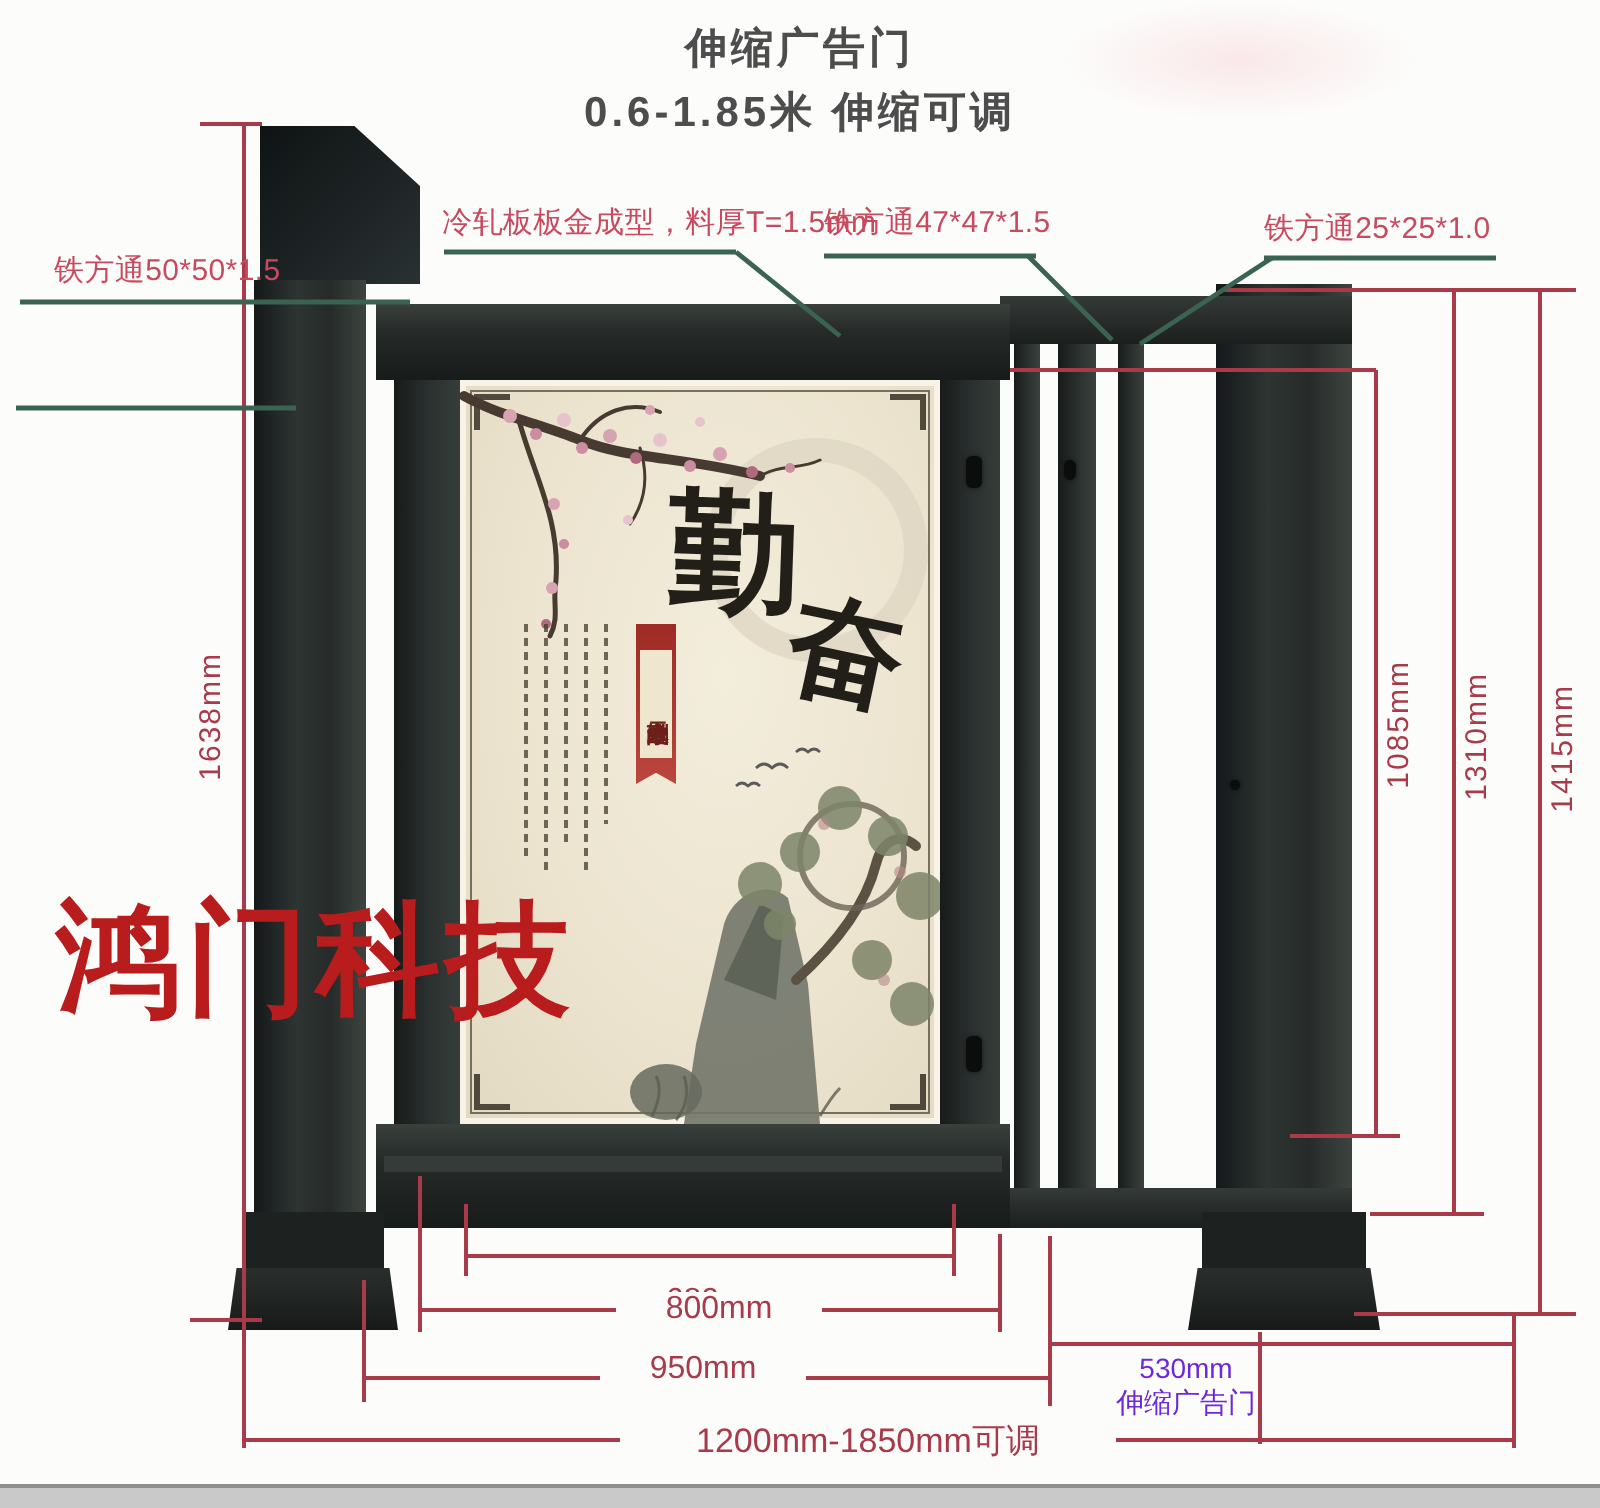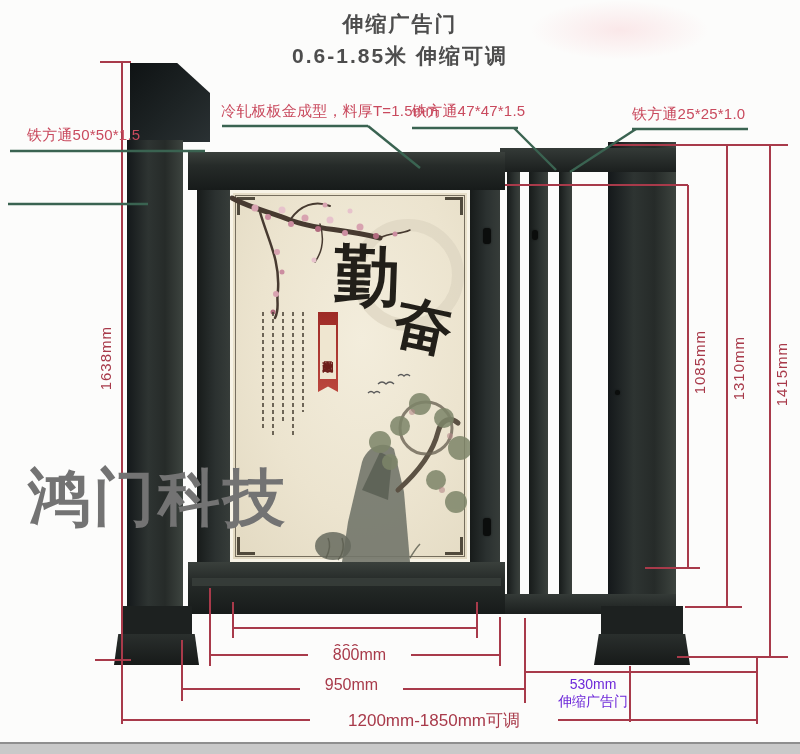--- a/index.html
+++ b/index.html
@@ -54,22 +54,22 @@
   }
   
   .callout{position:absolute;font-size:15px;color:#c94a5e;white-space:nowrap;letter-spacing:.2px;}
   .dim{position:absolute;font-size:16px;color:#a83a4a;background:#fcfcfb;line-height:1;padding:1px 4px;text-align:center;white-space:nowrap;}
   .dim-v{
     position:absolute;font-size:15px;color:#a83a4a;white-space:nowrap;
     writing-mode:vertical-rl;transform:rotate(180deg);letter-spacing:1px;
   }
   .hdr{position:absolute;left:160px;width:480px;text-align:center;color:#4d4d4d;font-size:21px;letter-spacing:2px;font-weight:bold;white-space:nowrap;}
   .watermark{
-    position:absolute;left:28px;top:456px;
-    font-size:62px;font-weight:bold;color:#737373;letter-spacing:3px;white-space:nowrap;
+    position:absolute;left:28px;top:438px;
+    font-size:62px;font-weight:bold;color:#b91c1c;letter-spacing:3px;white-space:nowrap;
   }
   .tele-label{position:absolute;left:538px;top:676px;width:110px;text-align:center;font-size:14px;color:#6d28d9;line-height:17px;white-space:nowrap;}
   .smear{left:530px;top:0;width:180px;height:60px;background:radial-gradient(ellipse at center,rgba(242,150,160,.20),rgba(242,150,160,0) 70%);}
   .bottom-band{left:0;top:742px;width:800px;height:12px;background:linear-gradient(180deg,#8f8f8f 0,#8f8f8f 2px,#c9c9c9 2px);}
   svg.overlay{position:absolute;left:0;top:0;pointer-events:none;}
 </style>
 </head>
 <body>
 
 <div id="stage">

